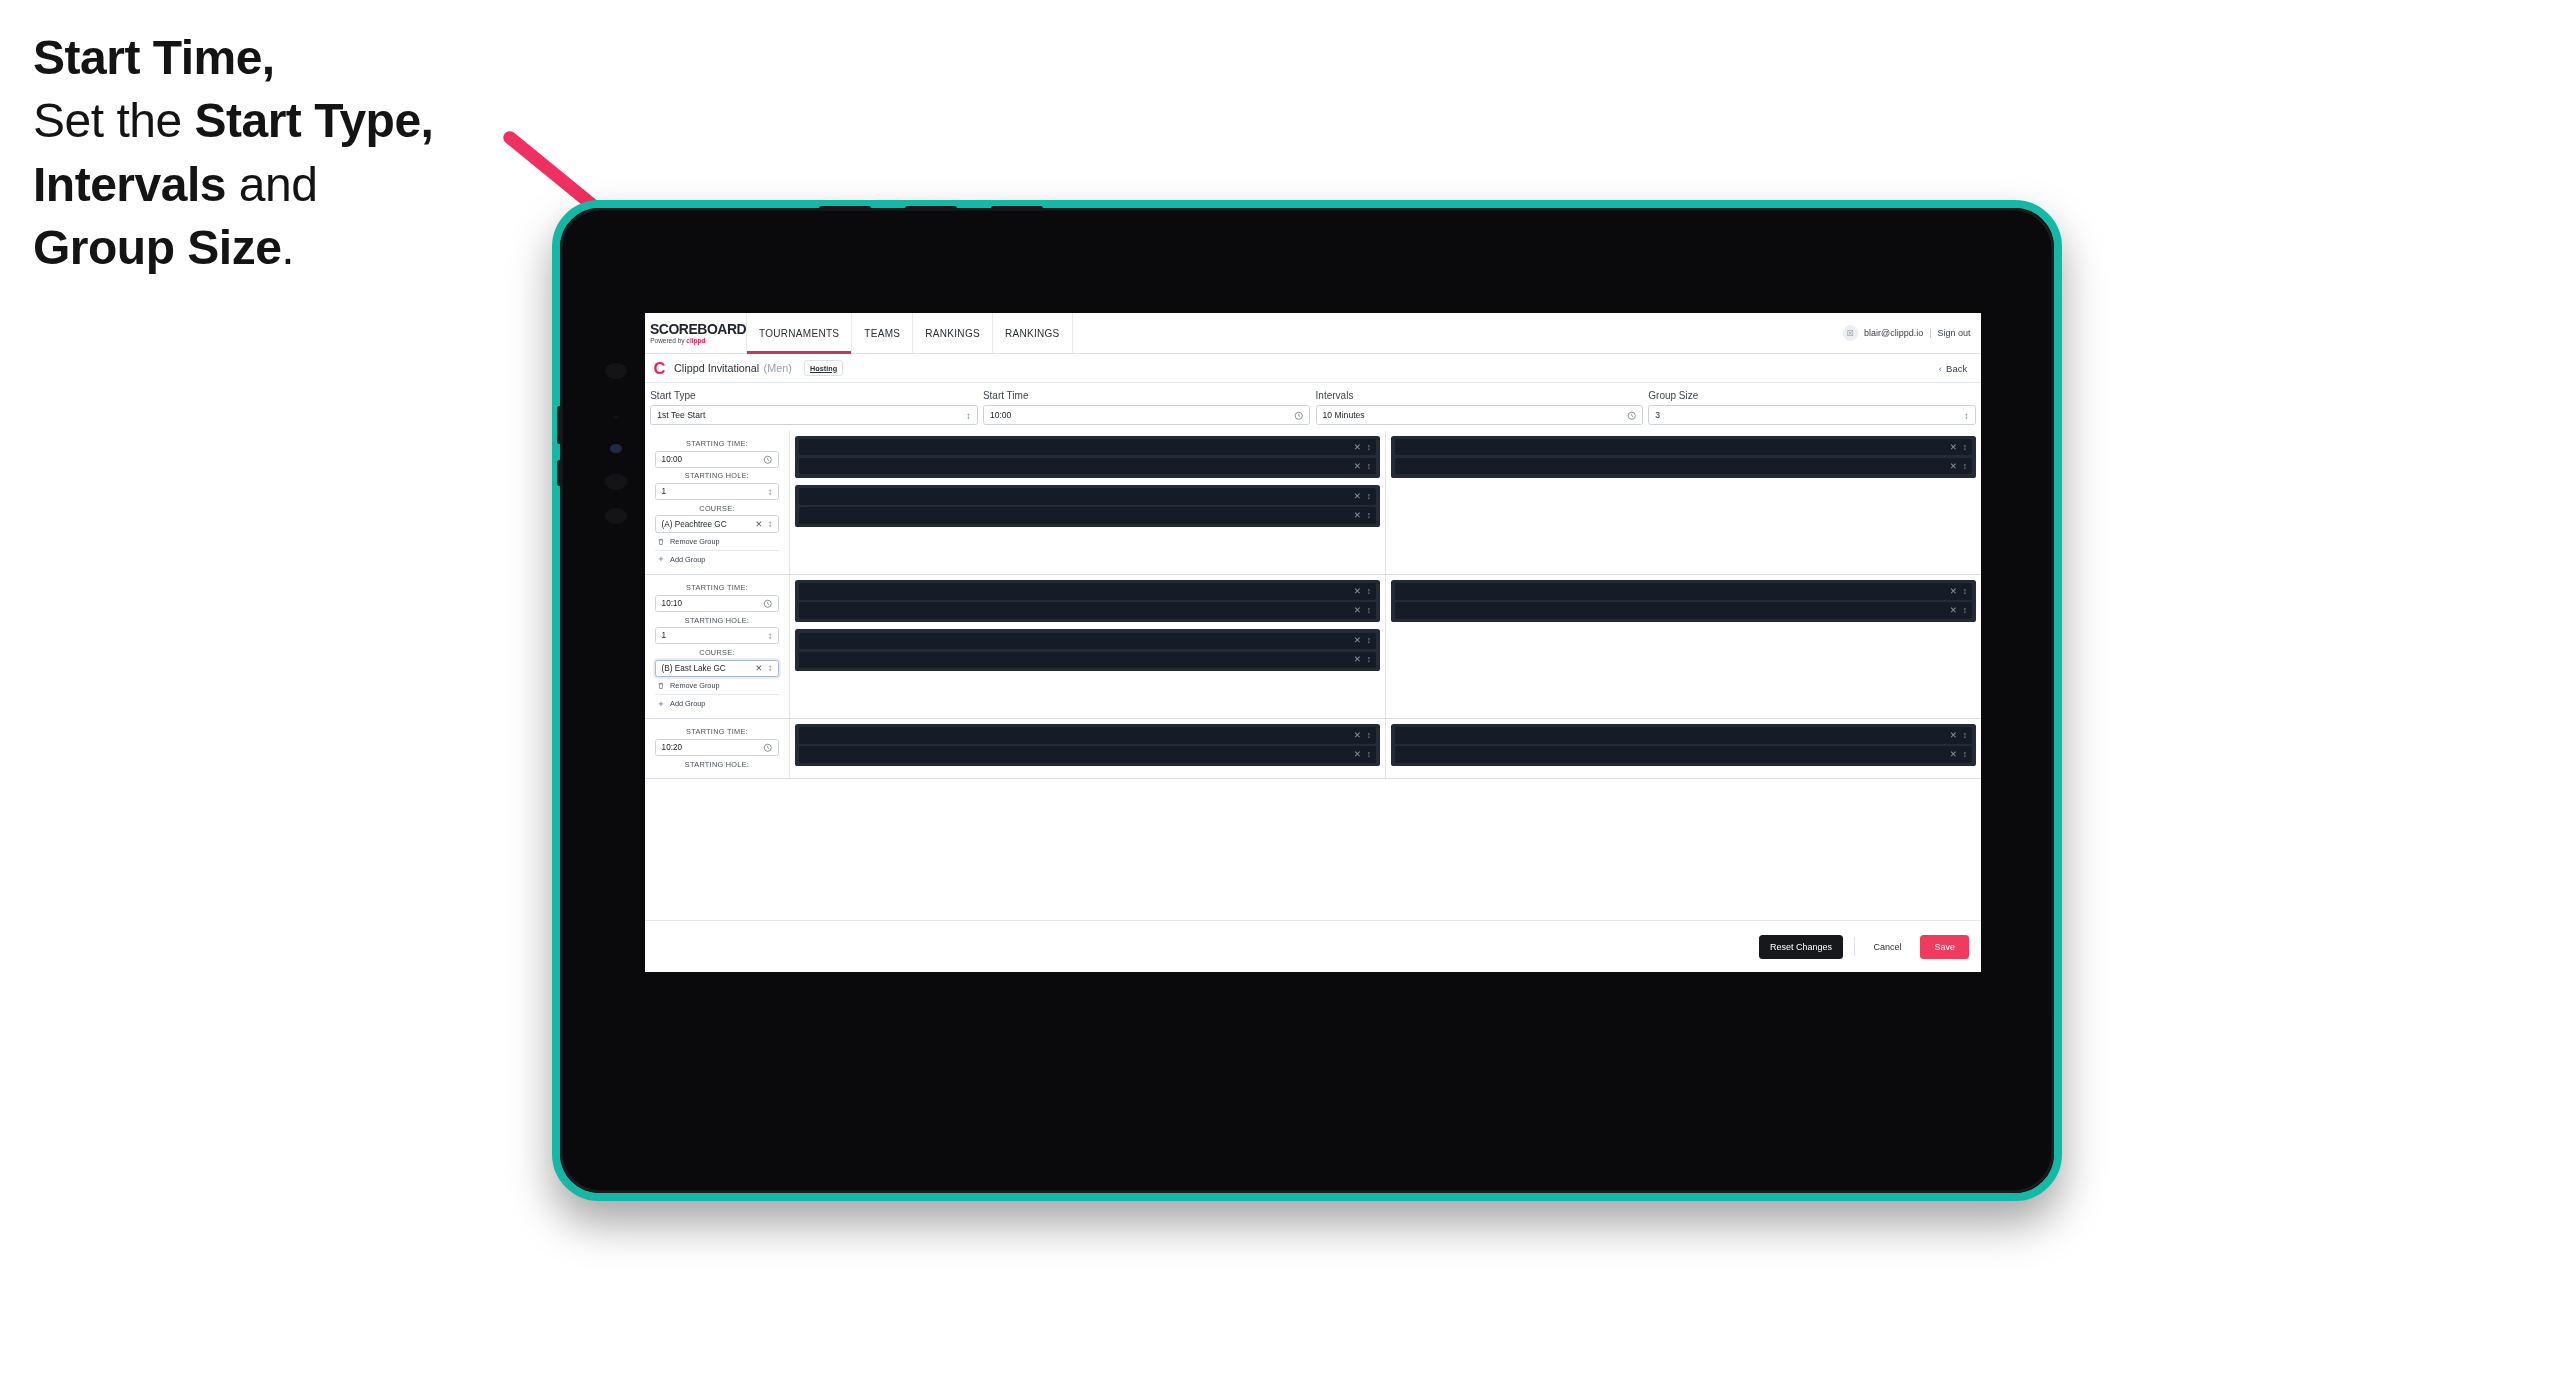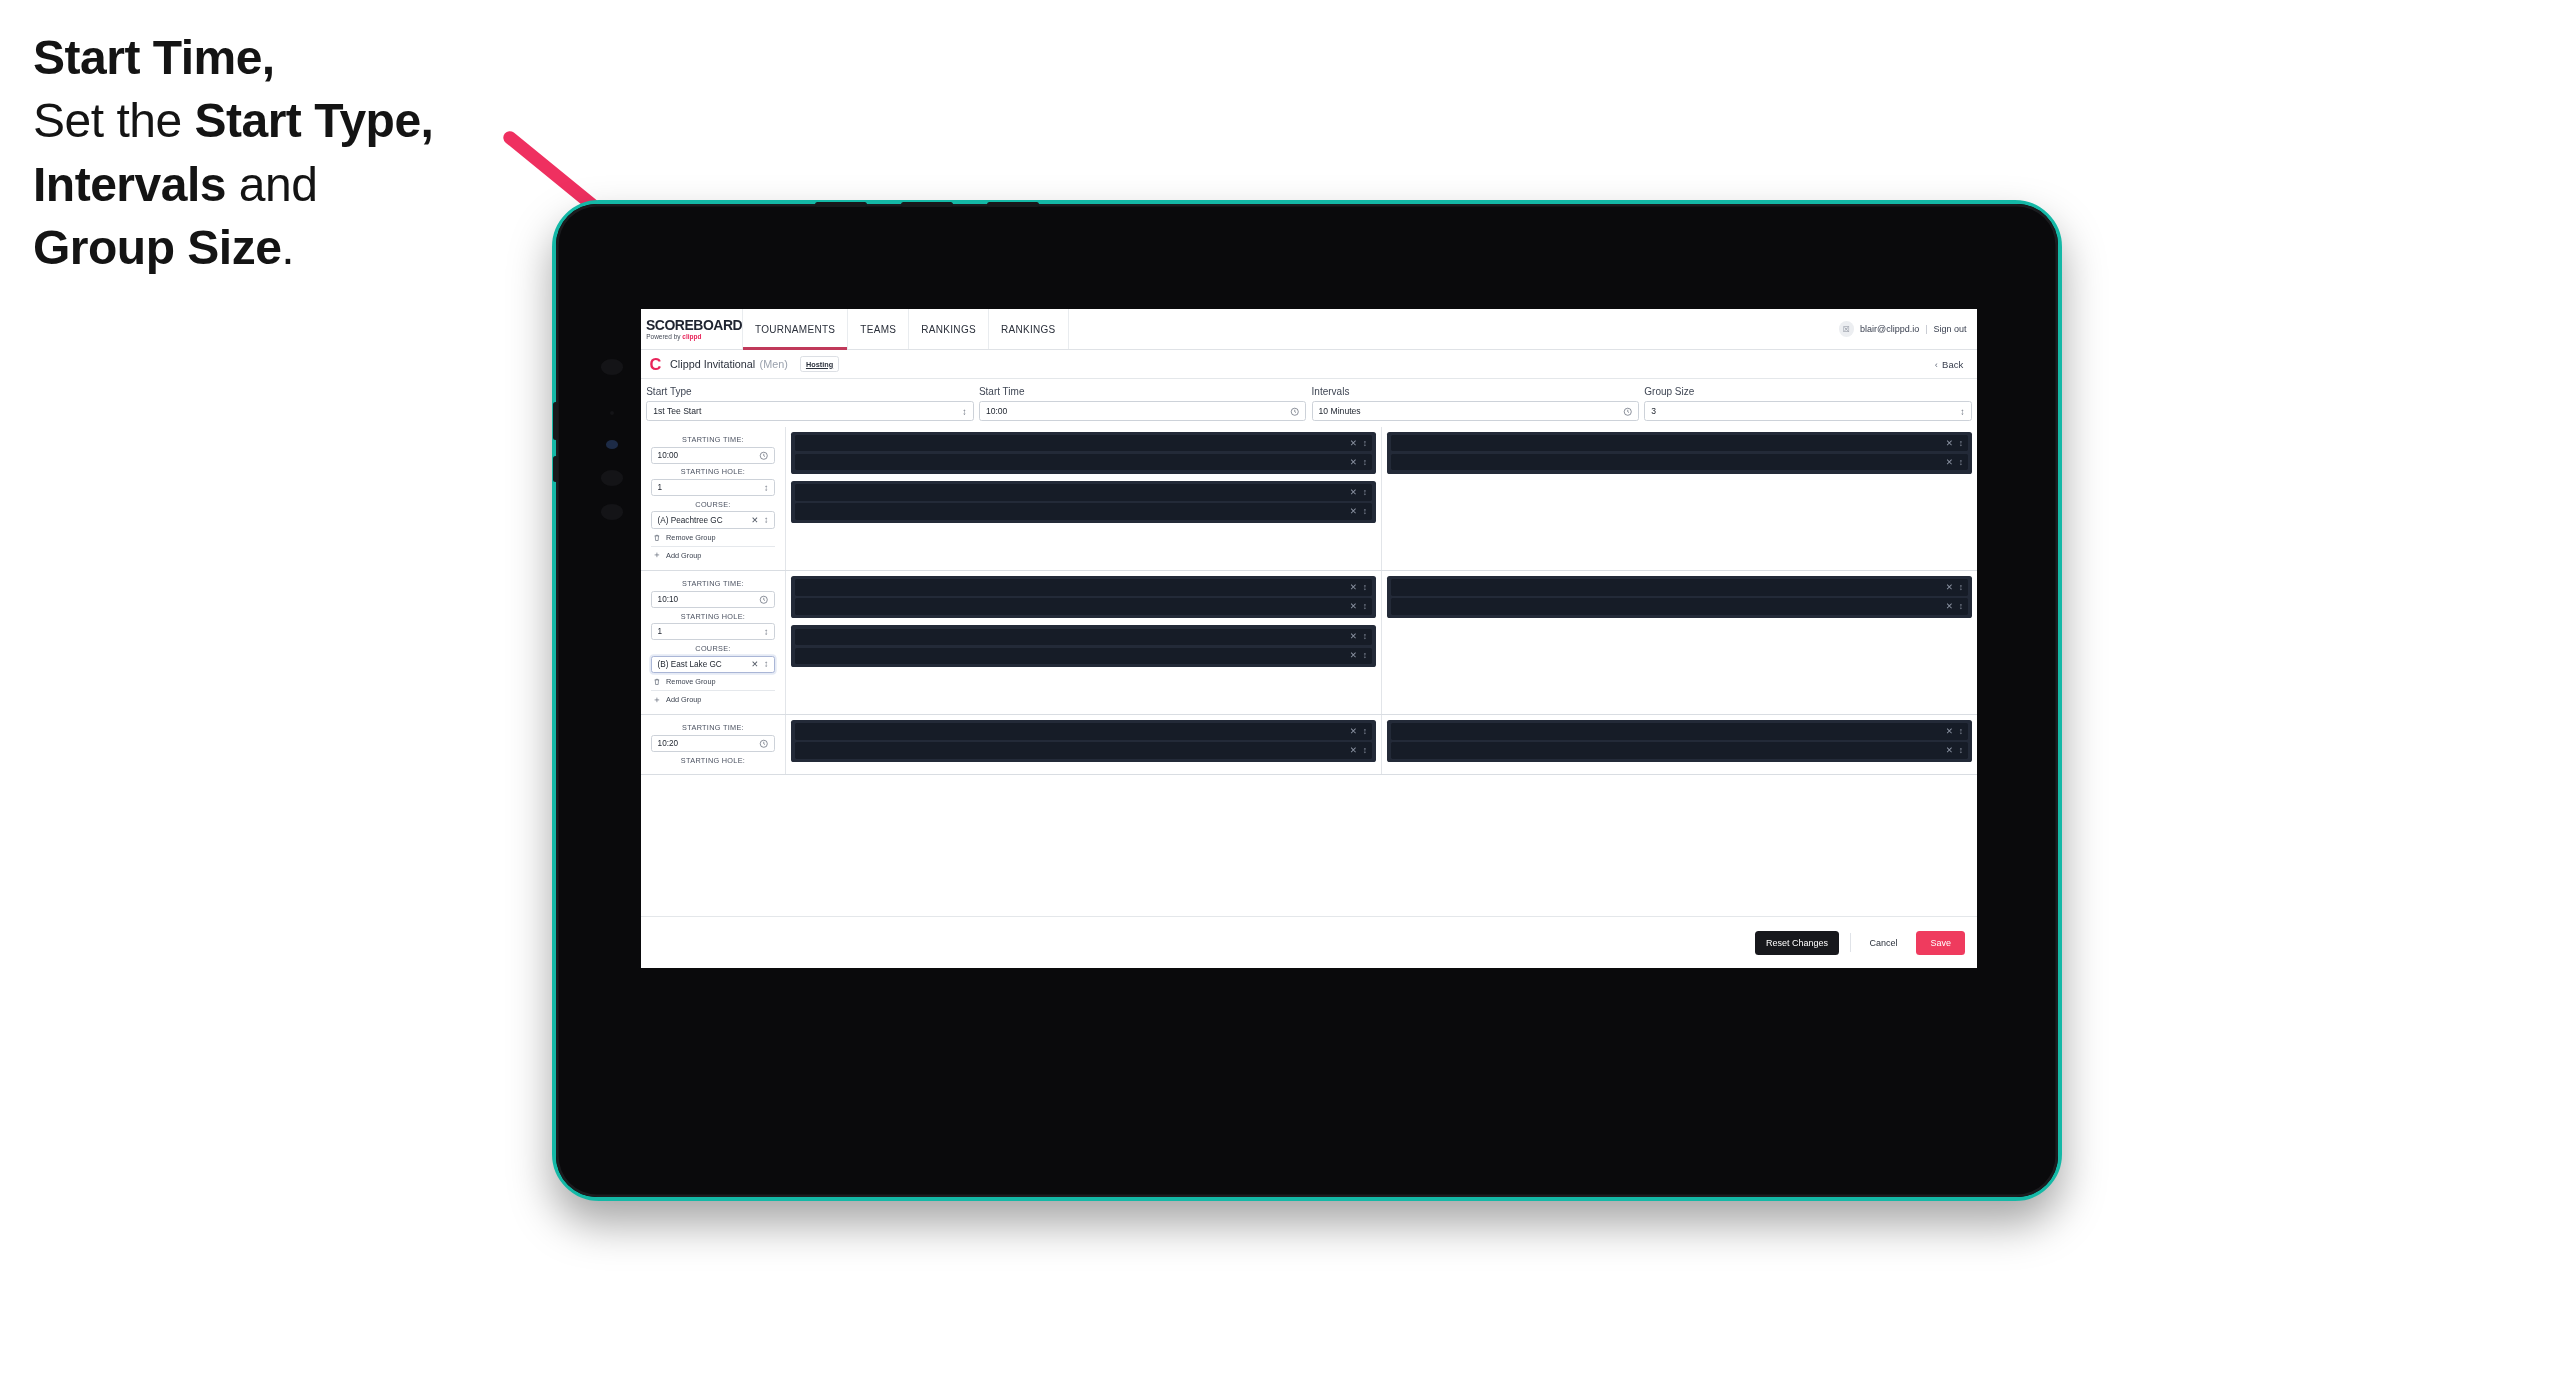--- a/index.html
+++ b/index.html
@@ -23,21 +23,21 @@
 
   
   #arrow { position: absolute; left: 501px; top: 129px; width: 414px; height: 362px; pointer-events: none; }
 
   
   #tablet {
     position: absolute; left: 552px; top: 200px;
     width: 1510px; height: 1001px;
     background: #0b0b0d;
     border-radius: 47px;
-    border: 4px solid #14b8a6;
+    border: 8px solid #14b8a6;
     box-shadow: 0 22.4px 43px rgba(0,0,0,.35);
   }
   #tablet-inner {
     position:absolute; inset:0; border-radius:41px;
     background:#0a0a0c;
     box-shadow: inset 0 0 0 2.6px #1b1c1f;
   }
   .bezel-dot { position:absolute; border-radius:50%; background:#141417; }
   .bezel-speaker { position:absolute; background:#17181b; border-radius:2.6px; }
 

